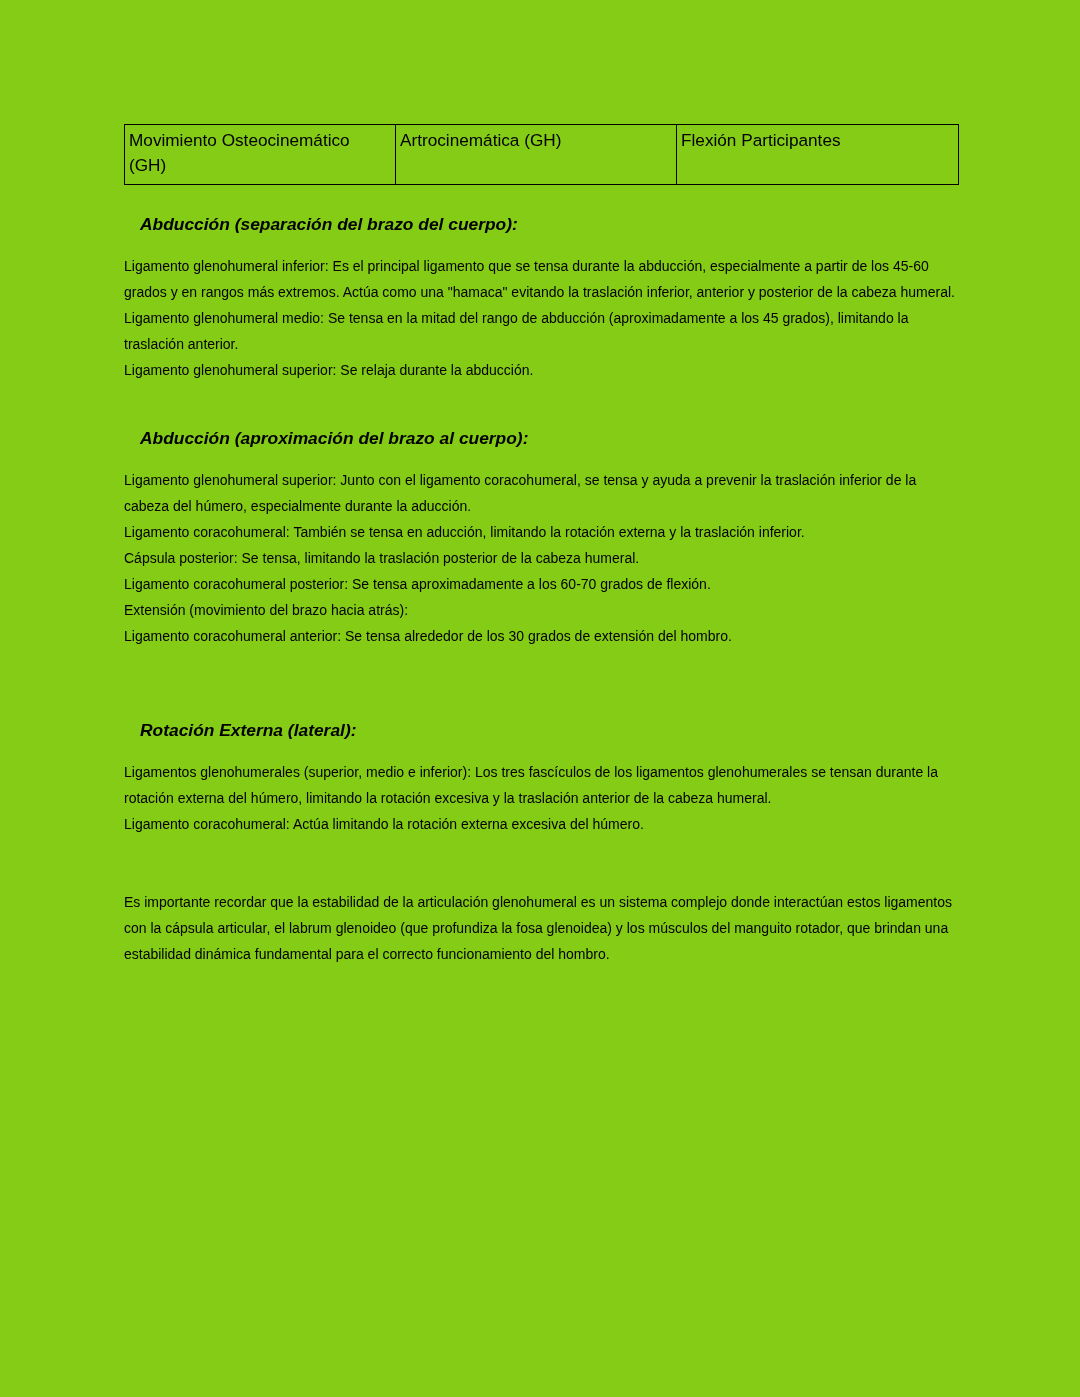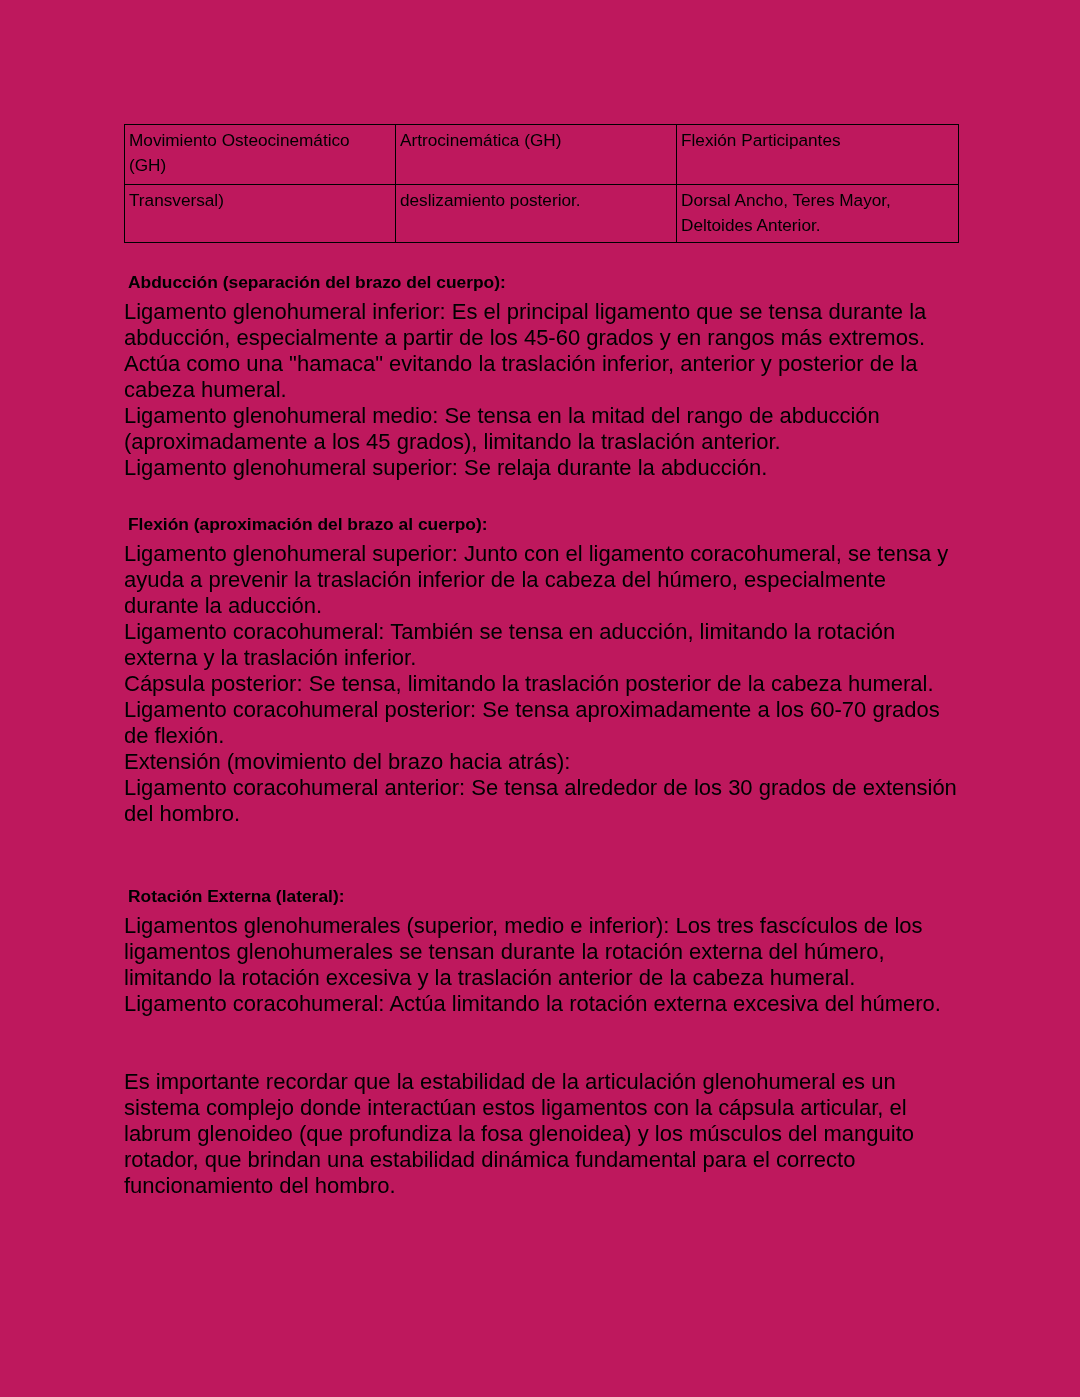--- a/index.html
+++ b/index.html
@@ -13,21 +13,21 @@
     font-family: "Liberation Sans", sans-serif;
     color: #000000;
     -webkit-font-smoothing: antialiased;
   }
   .page {
     position: relative;
     width: 1080px;
     height: 1397px;
     box-sizing: border-box;
     padding: 124px 122px 0 124px;
-    background: #be185d;
+    background: #84cc16;
   }
 
   
   table.movement-table {
     width: 834px;
     border-collapse: collapse;
     table-layout: fixed;
     margin: 0 0 0 0;
   }
   table.movement-table td {
@@ -55,25 +55,26 @@
   .block + .block {
     margin-top: 0;
   }
   .spacer {
     height: 26px;
   }
   .heading {
     font-size: 17.4px;
     line-height: 26px;
     font-weight: bold;
-    margin: 4px;
+    margin: 16px;
     white-space: pre-wrap;
+    font-style: italic;
   }
   .para {
-    font-size: 22px;
+    font-size: 14px;
     line-height: 26px;
     font-weight: normal;
     margin: 0;
     white-space: pre-wrap;
   }
 </style>
 </head>
 <body>
 
 <div class="page">
@@ -83,41 +84,36 @@
       <col class="c1">
         <col class="c2">
         <col class="c3">
     </colgroup>
     <tbody>
       <tr class="header-row">
         <td>Movimiento Osteocinemático (GH)</td>
         <td>Artrocinemática (GH)</td>
         <td>Flexión Participantes</td>
       </tr>
-      <tr class="body-row">
-        <td>Transversal)</td>
-        <td>deslizamiento posterior.</td>
-        <td>Dorsal Ancho, Teres Mayor, Deltoides Anterior.</td>
-      </tr>
     </tbody>
   </table>
 
   <div class="content">
 
     <div class="block">
       <p class="heading">Abducción (separación del brazo del cuerpo):</p>
       <p class="para">Ligamento glenohumeral inferior: Es el principal ligamento que se tensa durante la abducción, especialmente a partir de los 45-60 grados y en rangos más extremos. Actúa como una "hamaca" evitando la traslación inferior, anterior y posterior de la cabeza humeral.
 Ligamento glenohumeral medio: Se tensa en la mitad del rango de abducción (aproximadamente a los 45 grados), limitando la traslación anterior.
 Ligamento glenohumeral superior: Se relaja durante la abducción.</p>
     </div>
 
     <div class="spacer"></div>
 
     <div class="block">
-      <p class="heading">Flexión (aproximación del brazo al cuerpo):</p>
+      <p class="heading">Abducción (aproximación del brazo al cuerpo):</p>
       <p class="para">Ligamento glenohumeral superior: Junto con el ligamento coracohumeral, se tensa y ayuda a prevenir la traslación inferior de la cabeza del húmero, especialmente durante la aducción.
 Ligamento coracohumeral: También se tensa en aducción, limitando la rotación externa y la traslación inferior.</p>
     </div>
 
     <div class="block">
       <p class="para">Cápsula posterior: Se tensa, limitando la traslación posterior de la cabeza humeral.
 Ligamento coracohumeral posterior: Se tensa aproximadamente a los 60-70 grados de flexión.
 Extensión (movimiento del brazo hacia atrás):
 Ligamento coracohumeral anterior: Se tensa alrededor de los 30 grados de extensión del hombro.</p>
     </div>

